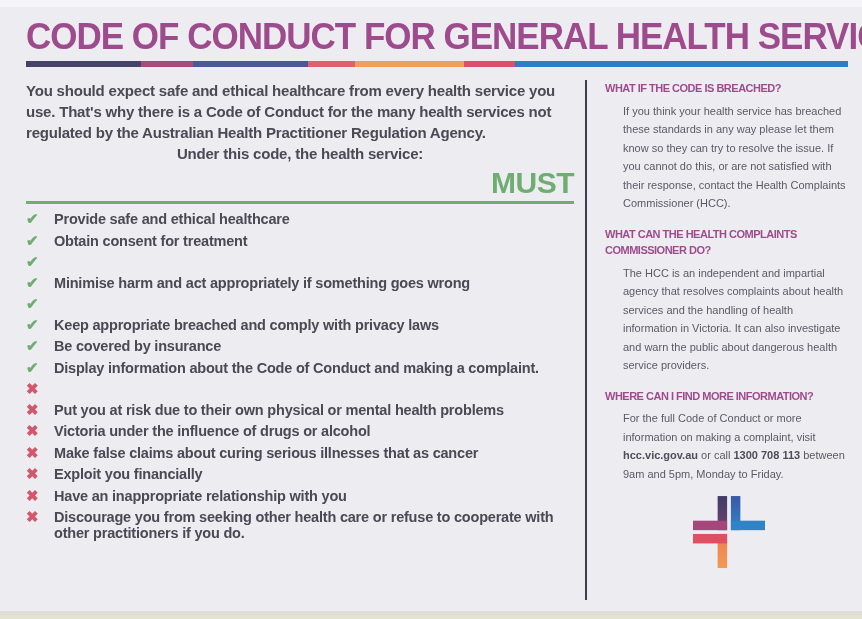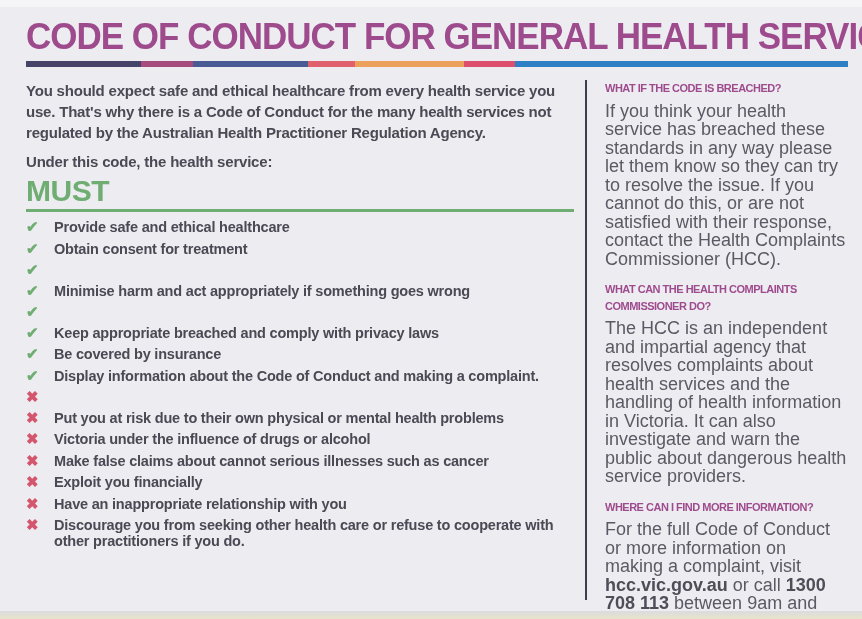--- a/index.html
+++ b/index.html
@@ -52,31 +52,31 @@
   .right-col { margin-left: 18px; width: 242px; flex: 0 0 242px; }
 
   
   .intro, .under-code {
     font-weight: bold;
     font-size: 15px;
     letter-spacing: -0.2px;
     line-height: 21px;
     color: #4a4954;
   }
-  .intro { margin-bottom: 8px; }
-  .under-code { margin-bottom: 4px; }
+  .intro { margin-bottom: 0; }
+  .under-code { margin-bottom: 4px; text-align: center; }
   .section-head {
     font-size: 30px;
     font-weight: bold;
     letter-spacing: -0.5px;
     line-height: 30px;
     padding-bottom: 3px;
     margin-bottom: 7px;
   }
-  .section-head.green { color: #6fad72; border-bottom: 3px solid #6fad72; }
+  .section-head.green { color: #6fad72; border-bottom: 3px solid #6fad72; text-align: right; }
   .section-head.red   { color: #d4566c; border-bottom: 3px solid #d4566c; margin-top: 9px; }
   ul.rule-list { list-style: none; }
   ul.rule-list li {
     display: flex;
     font-weight: bold;
     font-size: 14.5px;
     letter-spacing: -0.2px;
     line-height: 16px;
     color: #4a4954;
     margin-bottom: 5.5px;
@@ -96,23 +96,24 @@
   .r-head {
     color: #9e4b8d;
     font-weight: bold;
     font-size: 11px;
     letter-spacing: -0.5px;
     line-height: 16.5px;
     margin-bottom: 5px;
   }
   .r-body {
     color: #5b5a64;
-    font-size: 18px;
+    font-size: 11px;
     line-height: 18.5px;
     margin-bottom: 13px;
+    margin-left: 18px;
   }
   .r-body b { color: #4e4d58; }
 
   
   .logo {
     position: relative;
     margin-left: 88px;
     margin-top: 8px;
     width: 154px;
     height: 92px;
@@ -183,21 +184,21 @@
         <li>
             <span class="li-icon cross">✖</span>
             <span>Put you at risk due to their own physical or mental health problems</span>
           </li>
         <li>
             <span class="li-icon cross">✖</span>
             <span>Victoria under the influence of drugs or alcohol</span>
           </li>
         <li>
             <span class="li-icon cross">✖</span>
-            <span>Make false claims about cannot serious illnesses such as cancer</span>
+            <span>Make false claims about curing serious illnesses that as cancer</span>
           </li>
         <li>
             <span class="li-icon cross">✖</span>
             <span>Exploit you financially</span>
           </li>
         <li>
             <span class="li-icon cross">✖</span>
             <span>Have an inappropriate relationship with you</span>
           </li>
         <li>

